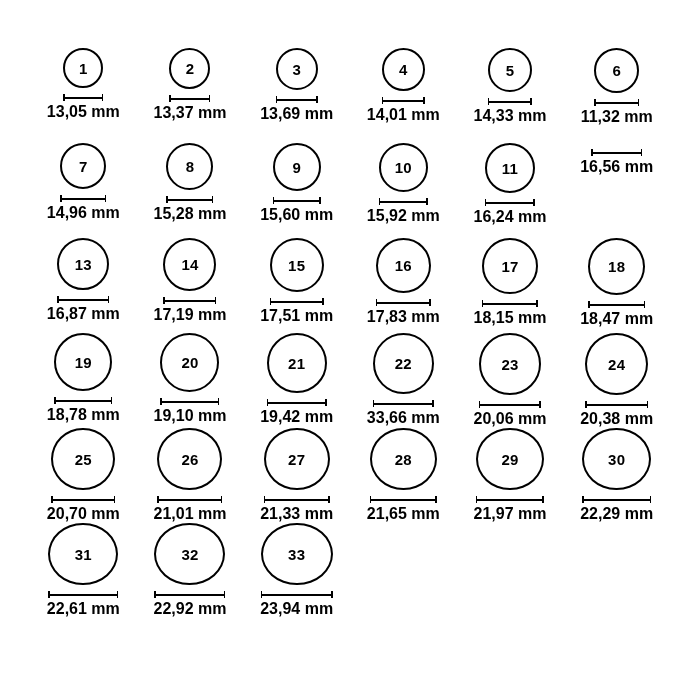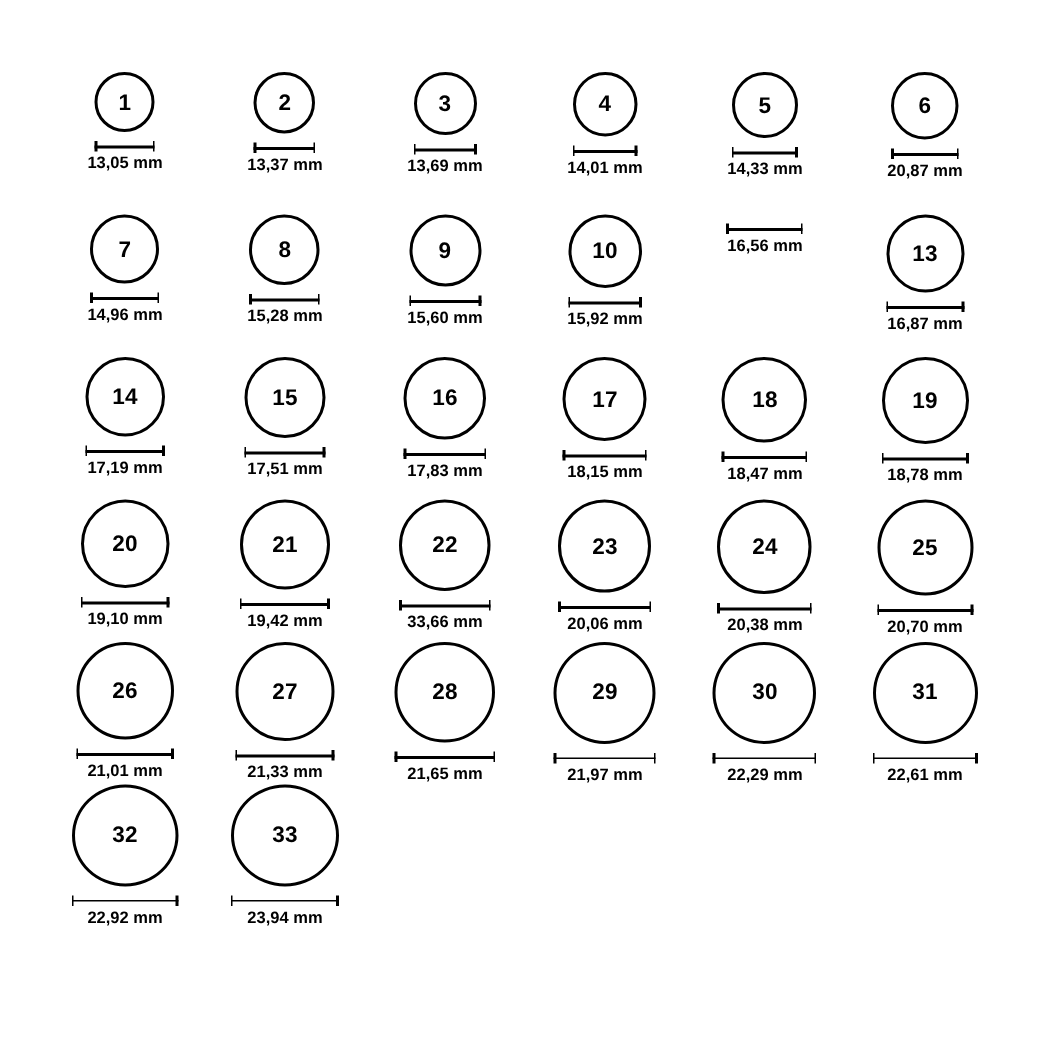--- a/index.html
+++ b/index.html
@@ -72,21 +72,21 @@
     position: absolute;
     top: 0;
     width: 1.5px;
     height: 7px;
     background: #000000;
   }
   .ring-bar .cap.left { left: 0; }
   .ring-bar .cap.right { right: 0; }
   .ring-label {
     margin-top: 2px;
-    font-size: 11px;
+    font-size: 16px;
     font-weight: bold;
     color: #000000;
     white-space: nowrap;
     line-height: 1.1;
   }
 </style>
 </head>
 <body>
 
 <div id="ring-chart">
@@ -159,21 +159,21 @@
       <div class="ring-cell">
         <div class="ring-circle" style="width: 45px; height: 45px;">
           <span class="ring-number">6</span>
         </div>
         <div class="ring-measure">
           <div class="ring-bar" style="width: 45px;">
             <span class="bar-line"></span>
             <span class="cap left"></span>
             <span class="cap right"></span>
           </div>
-          <div class="ring-label">20,87 mm</div>
+          <div class="ring-label">11,32 mm</div>
         </div>
       </div>
       <div class="ring-cell">
         <div class="ring-circle" style="width: 46px; height: 46px;">
           <span class="ring-number">7</span>
         </div>
         <div class="ring-measure">
           <div class="ring-bar" style="width: 46px;">
             <span class="bar-line"></span>
             <span class="cap left"></span>
@@ -212,20 +212,33 @@
         <div class="ring-circle" style="width: 49px; height: 49px;">
           <span class="ring-number">10</span>
         </div>
         <div class="ring-measure">
           <div class="ring-bar" style="width: 49px;">
             <span class="bar-line"></span>
             <span class="cap left"></span>
             <span class="cap right"></span>
           </div>
           <div class="ring-label">15,92 mm</div>
+        </div>
+      </div>
+      <div class="ring-cell">
+        <div class="ring-circle" style="width: 50px; height: 50px;">
+          <span class="ring-number">11</span>
+        </div>
+        <div class="ring-measure">
+          <div class="ring-bar" style="width: 50px;">
+            <span class="bar-line"></span>
+            <span class="cap left"></span>
+            <span class="cap right"></span>
+          </div>
+          <div class="ring-label">16,24 mm</div>
         </div>
       </div>
       <div class="ring-cell">
         <div class="ring-measure">
           <div class="ring-bar" style="width: 51px;">
             <span class="bar-line"></span>
             <span class="cap left"></span>
             <span class="cap right"></span>
           </div>
           <div class="ring-label">16,56 mm</div>

